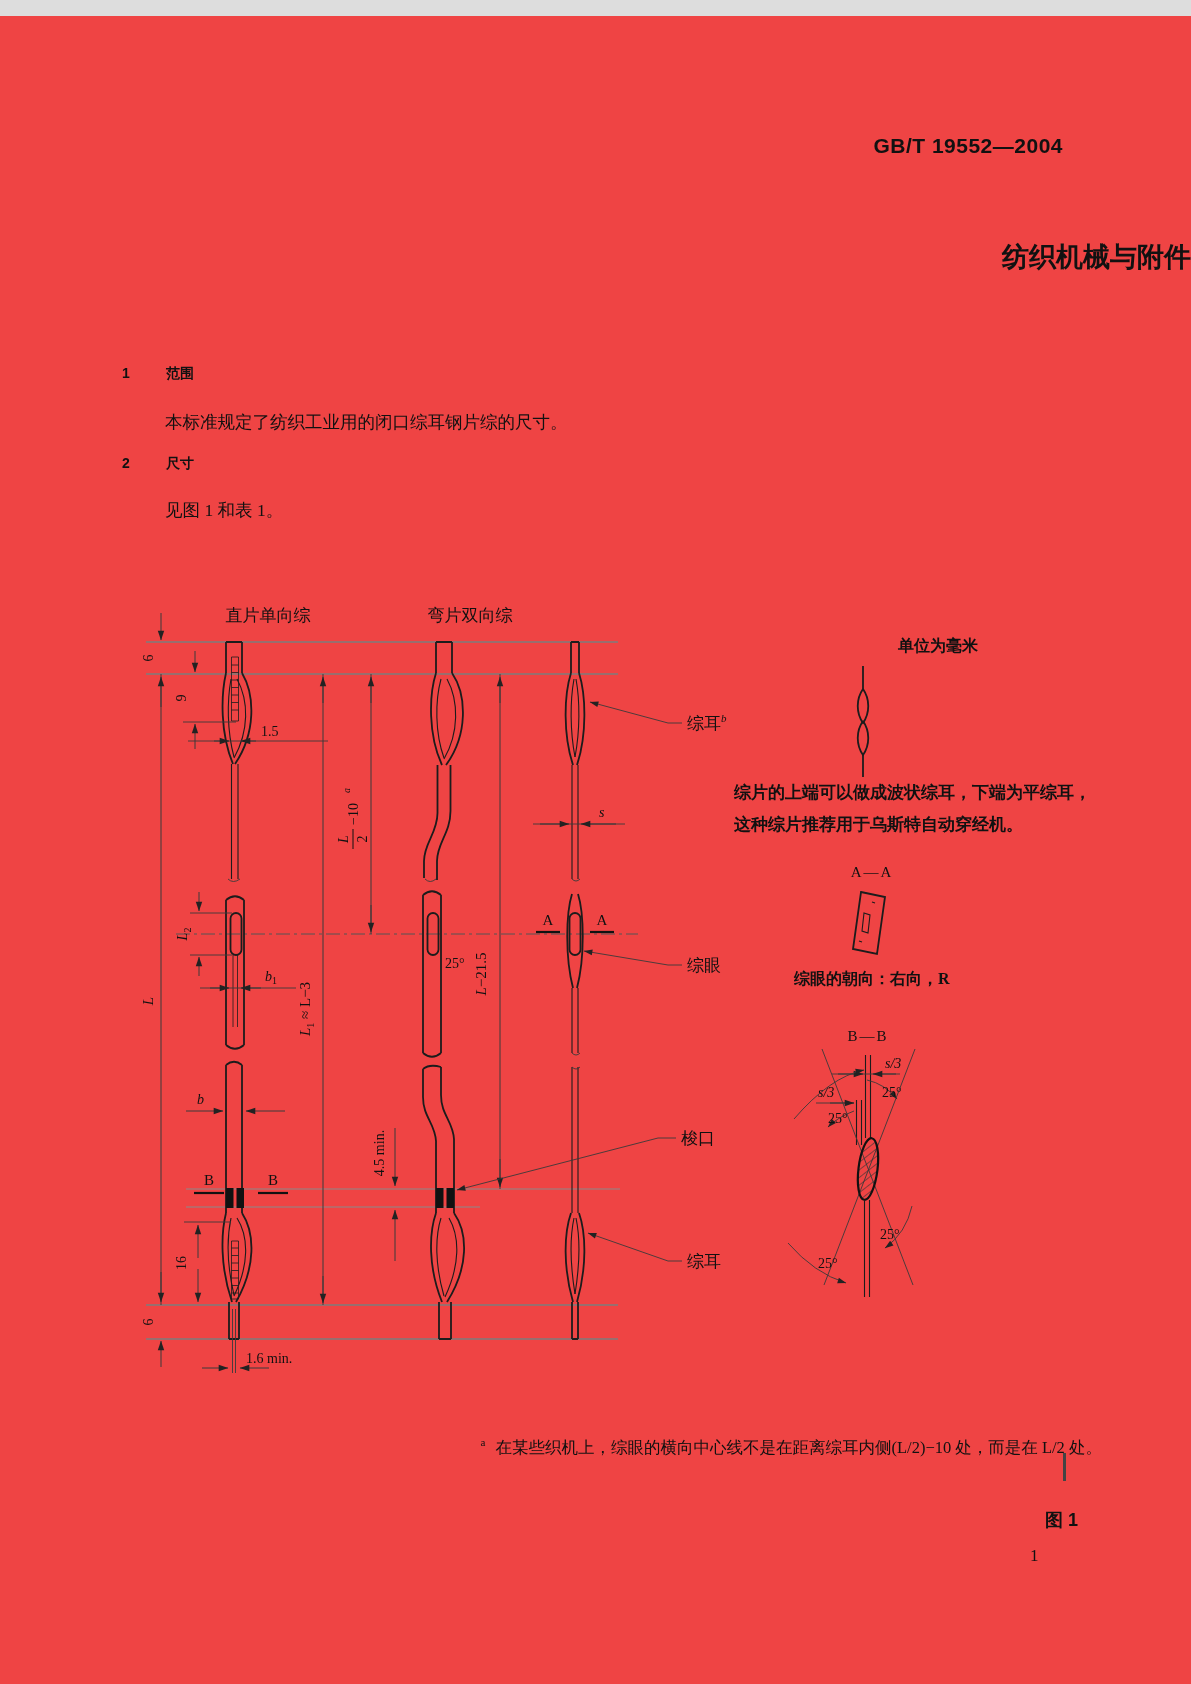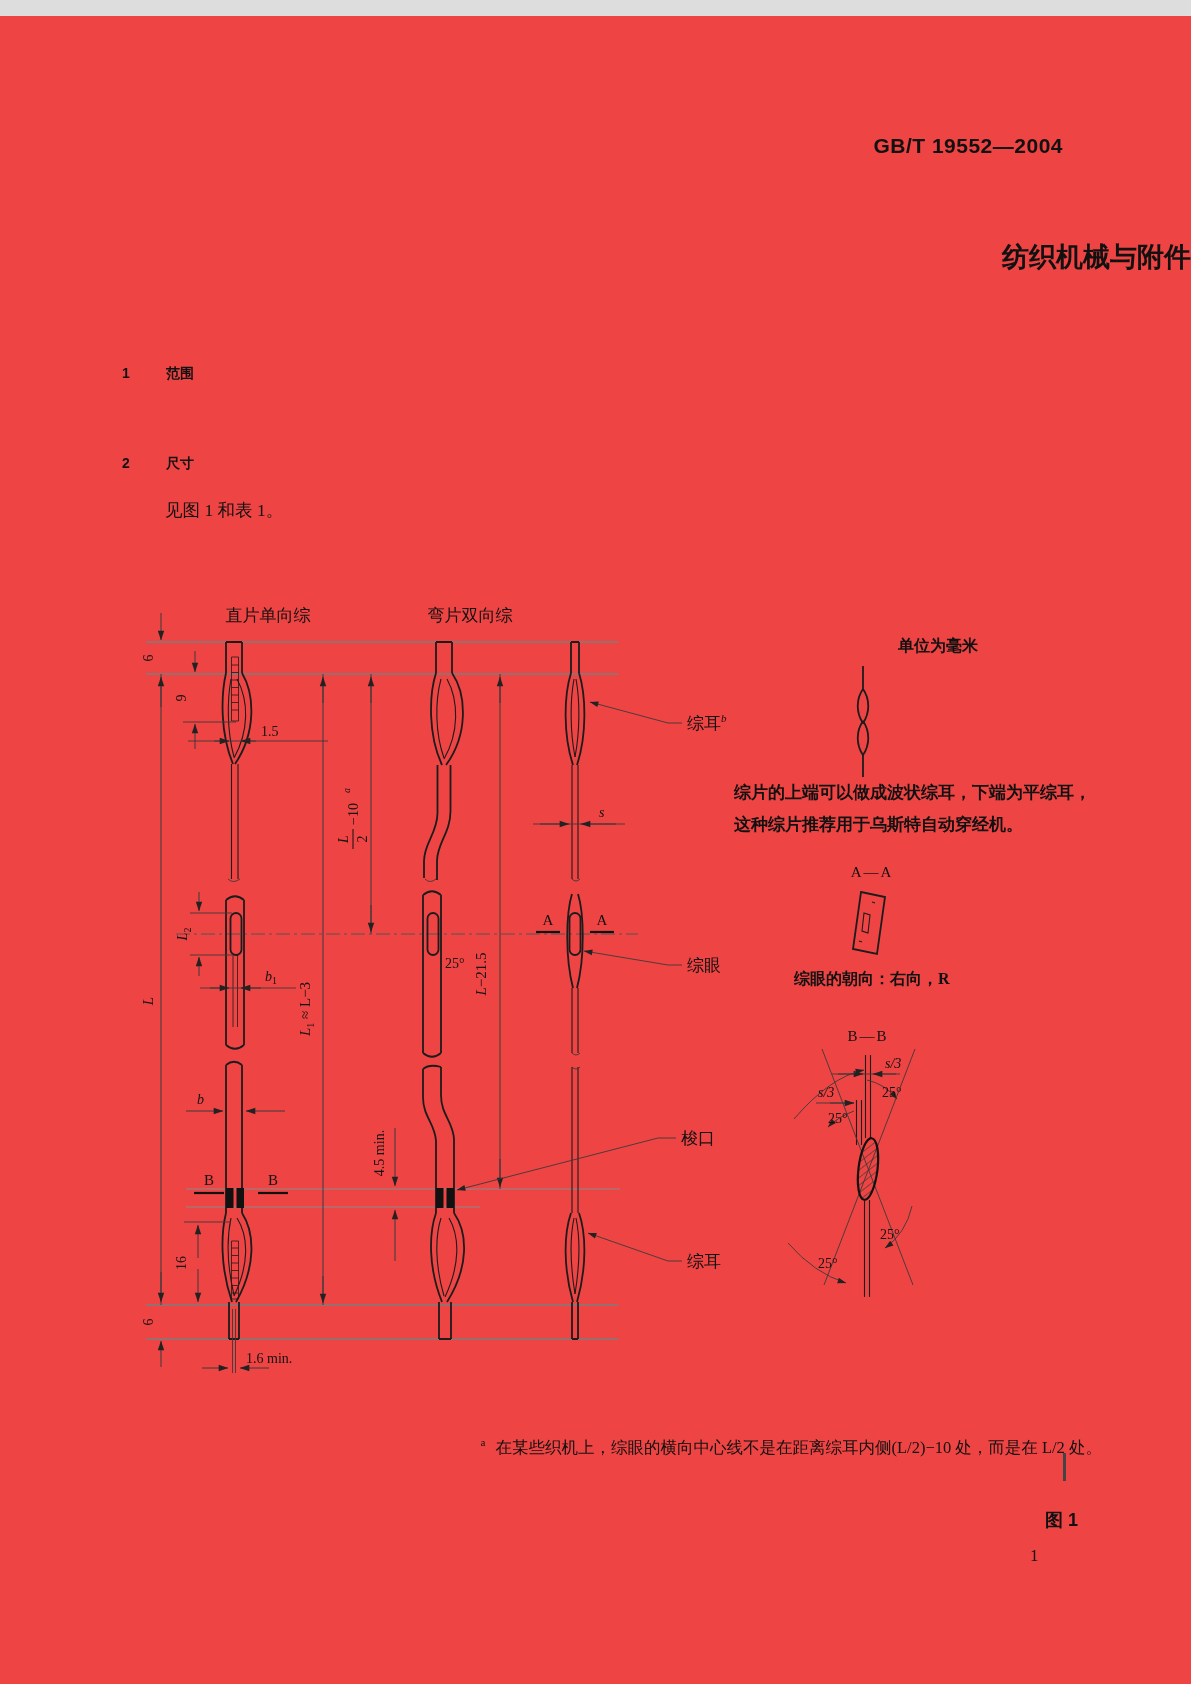--- a/index.html
+++ b/index.html
@@ -40,20 +40,21 @@
 
   <div class="hdr">GB/T 19552—2004</div>
 
   <div class="title">
     <div>纺织机械与附件</div>
   </div>
 
   <div class="sech" style="top:349px;">
     <span class="num">1</span><span>范围</span>
   </div>
+  <div class="btxt" style="top:394px;">本标准规定了纺织工业用的闭口综耳钢片综的尺寸。</div>
 
   <div class="sech" style="top:439px;">
     <span class="num">2</span><span>尺寸</span>
   </div>
   <div class="btxt" style="top:482px;">见图 1 和表 1。</div>
 
   <svg class="fig" width="1010" height="820" viewBox="0 0 1010 820">
     <defs>
       <marker id="arr" viewBox="0 0 10 8" refX="9.3" refY="4" markerWidth="11" markerHeight="8" orient="auto">
         <path d="M0,0.8 L9.6,4 L0,7.2 Z" fill="#222"></path>

